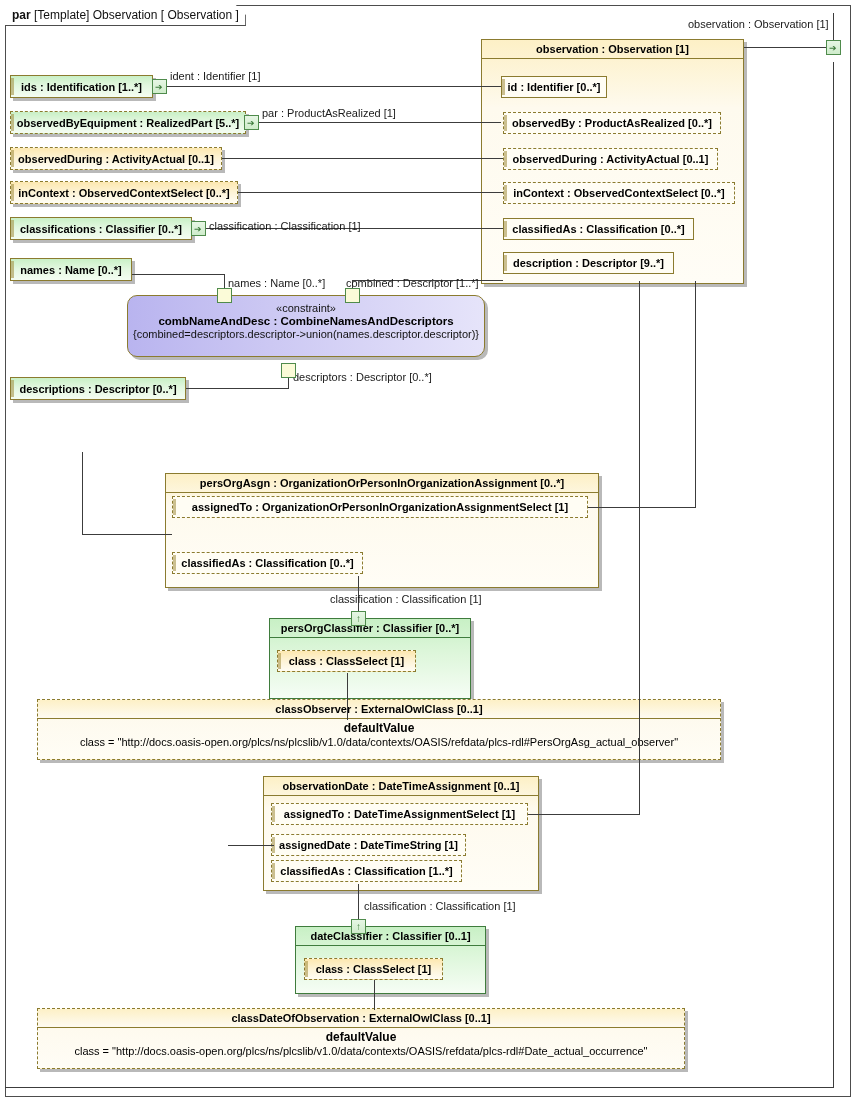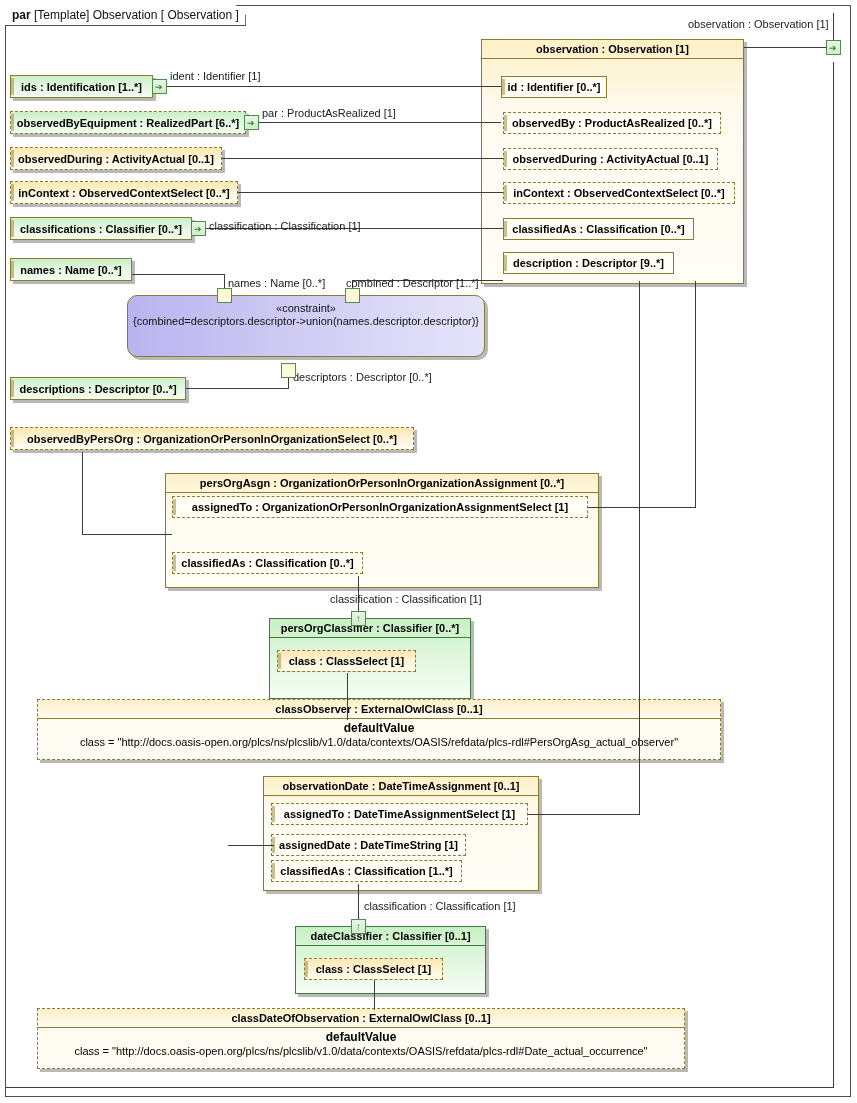--- a/index.html
+++ b/index.html
@@ -305,21 +305,21 @@
     <div class="body"></div>
     <div class="lbl mid">ids : Identification [1..*]</div>
   </div>
   <div class="port" style="left:152px; top:79px;">
     <span class="arrow">➔</span>
   </div>
 
   <div class="box fill-green dashed pinstripe" style="left:10px; top:111px; width:236px; height:23px;">
     <div class="shadow"></div>
     <div class="body"></div>
-    <div class="lbl mid">observedByEquipment : RealizedPart [6..*]</div>
+    <div class="lbl mid">observedByEquipment : RealizedPart [5..*]</div>
   </div>
   <div class="port" style="left:244px; top:115px;">
     <span class="arrow">➔</span>
   </div>
 
   <div class="box fill-yellow dashed pinstripe" style="left:10px; top:147px; width:212px; height:23px;">
     <div class="shadow"></div>
     <div class="body"></div>
     <div class="lbl mid">observedDuring : ActivityActual [0..1]</div>
   </div>
@@ -344,25 +344,20 @@
     <div class="body"></div>
     <div class="lbl mid">names : Name [0..*]</div>
   </div>
 
   <div class="box fill-green solid pinstripe" style="left:10px; top:377px; width:176px; height:23px;">
     <div class="shadow"></div>
     <div class="body"></div>
     <div class="lbl mid">descriptions : Descriptor [0..*]</div>
   </div>
 
-  <div class="box fill-yellow dashed pinstripe" style="left:10px; top:427px; width:404px; height:23px;">
-    <div class="shadow"></div>
-    <div class="body"></div>
-    <div class="lbl mid">observedByPersOrg : OrganizationOrPersonInOrganizationSelect [0..*]</div>
-  </div>
 
 
   <div class="box fill-pale solid" style="left:481px; top:39px; width:263px; height:245px;">
     <div class="shadow"></div>
     <div class="body"></div>
     <div class="titlerow">observation : Observation [1]</div>
   </div>
 
   <div class="box fill-cream solid pinstripe" style="left:501px; top:76px; width:106px; height:22px;">
     <div class="shadow"></div>
@@ -401,20 +396,21 @@
   </div>
 
   <div class="port" style="left:826px; top:40px;">
     <span class="arrow">➔</span>
   </div>
 
   <div class="constraint" style="left:127px; top:295px; width:358px; height:62px;">
     <div class="shadow"></div>
     <div class="body">
       <div class="stereo">«constraint»</div>
+      <div class="cname">combNameAndDesc : CombineNamesAndDescriptors</div>
       <div class="ocl">{combined=descriptors.descriptor-&gt;union(names.descriptor.descriptor)}</div>
     </div>
   </div>
   <div class="port cream" style="left:217px; top:288px;"></div>
   <div class="port cream" style="left:345px; top:288px;"></div>
   <div class="port cream" style="left:281px; top:363px;"></div>
 
   <div class="box fill-pale solid" style="left:165px; top:473px; width:434px; height:115px;">
     <div class="shadow"></div>
     <div class="body"></div>

